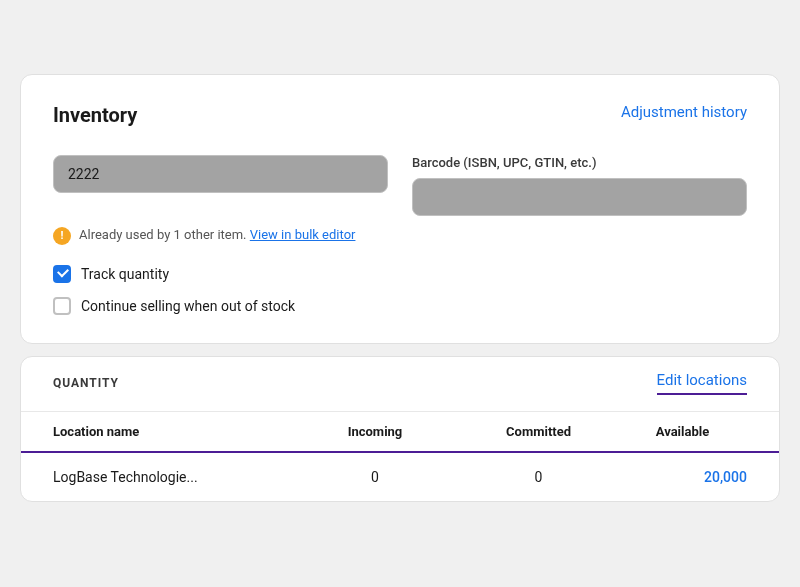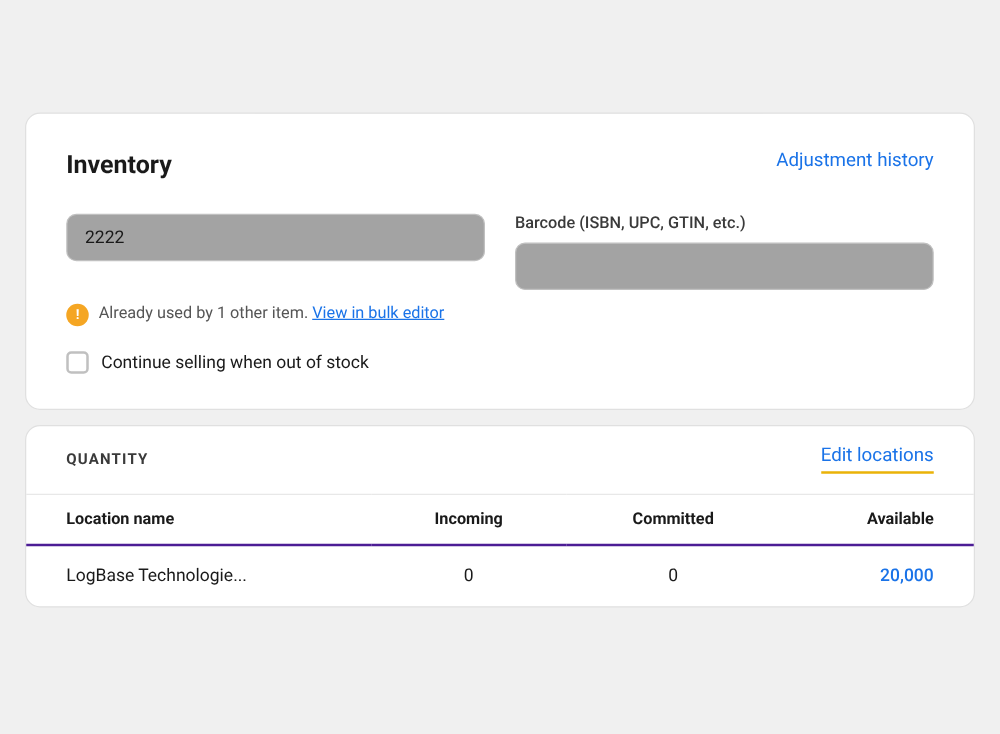--- a/index.html
+++ b/index.html
@@ -194,21 +194,21 @@
       text-transform: uppercase;
     }
 
     .edit-locations-link {
       color: #1a73e8;
       font-size: 15px;
       font-weight: 400;
       text-decoration: none;
       cursor: pointer;
       padding-bottom: 4px;
-      border-bottom: 2px solid #eab308;
+      border-bottom: 2px solid #4c1d95;
     }
 
     .quantity-table {
       width: 100%;
       border-collapse: collapse;
     }
 
     .quantity-table thead tr {
       border-top: 1px solid #e8e8e8;
     }
@@ -219,21 +219,21 @@
       font-size: 13px;
       font-weight: 700;
       color: #1a1a1a;
     }
 
     .quantity-table th:not(:first-child) {
       text-align: center;
     }
 
     .quantity-table th:last-child {
-      text-align: right;
+      text-align: left;
     }
 
     .quantity-table tbody tr {
       border-top: 2px solid #4c1d95;
     }
 
     .quantity-table td {
       padding: 16px 32px;
       font-size: 14px;
       color: #1a1a1a;
@@ -273,20 +273,24 @@
     <div class="warning-message">
       <div class="warning-icon">!</div>
       <div class="warning-text">
         <span>Already used by 1 other item.</span>
         <span> </span>
         <a class="warning-link">View in bulk editor</a>
       </div>
     </div>
 
     <div class="checkbox-group">
+      <label class="checkbox-item">
+        <div class="checkbox-input checked"></div>
+        <span class="checkbox-label">Track quantity</span>
+      </label>
       <label class="checkbox-item">
         <div class="checkbox-input"></div>
         <span class="checkbox-label">Continue selling when out of stock</span>
       </label>
     </div>
   </div>
 
   <div class="card quantity-card">
     <div class="quantity-header">
       <h3 class="quantity-title">QUANTITY</h3>

